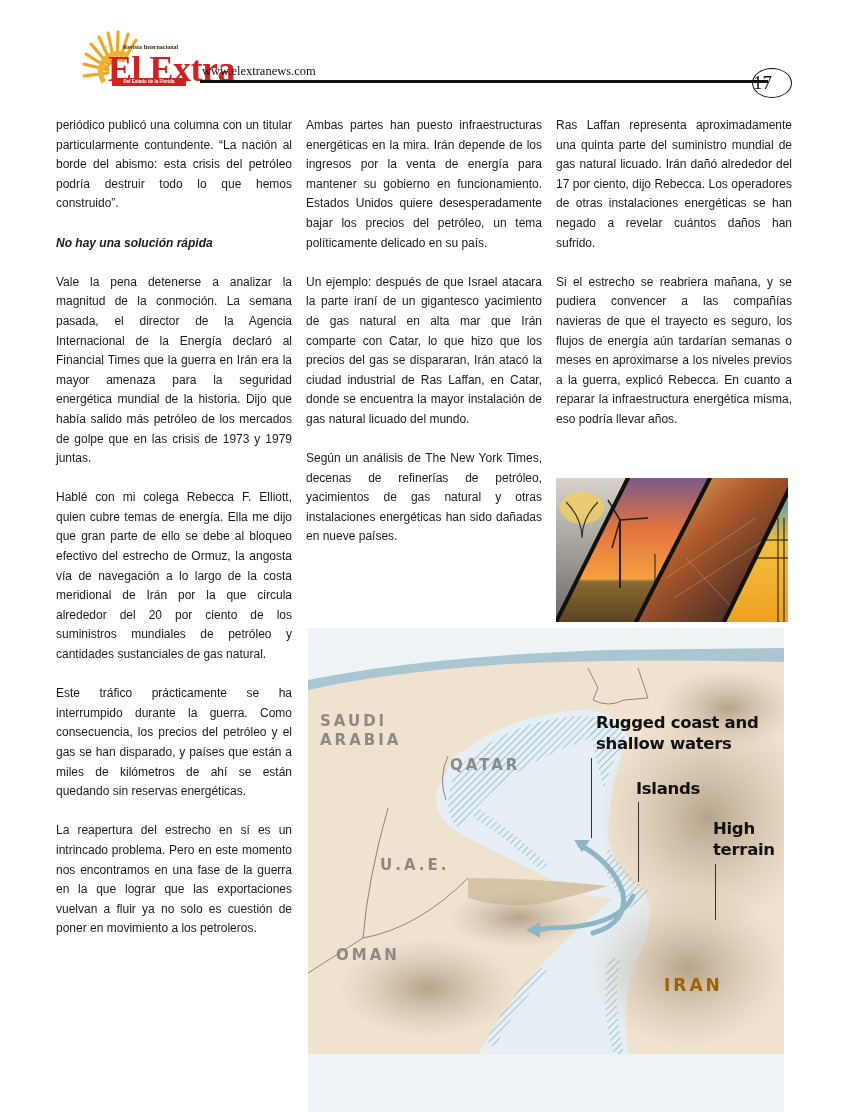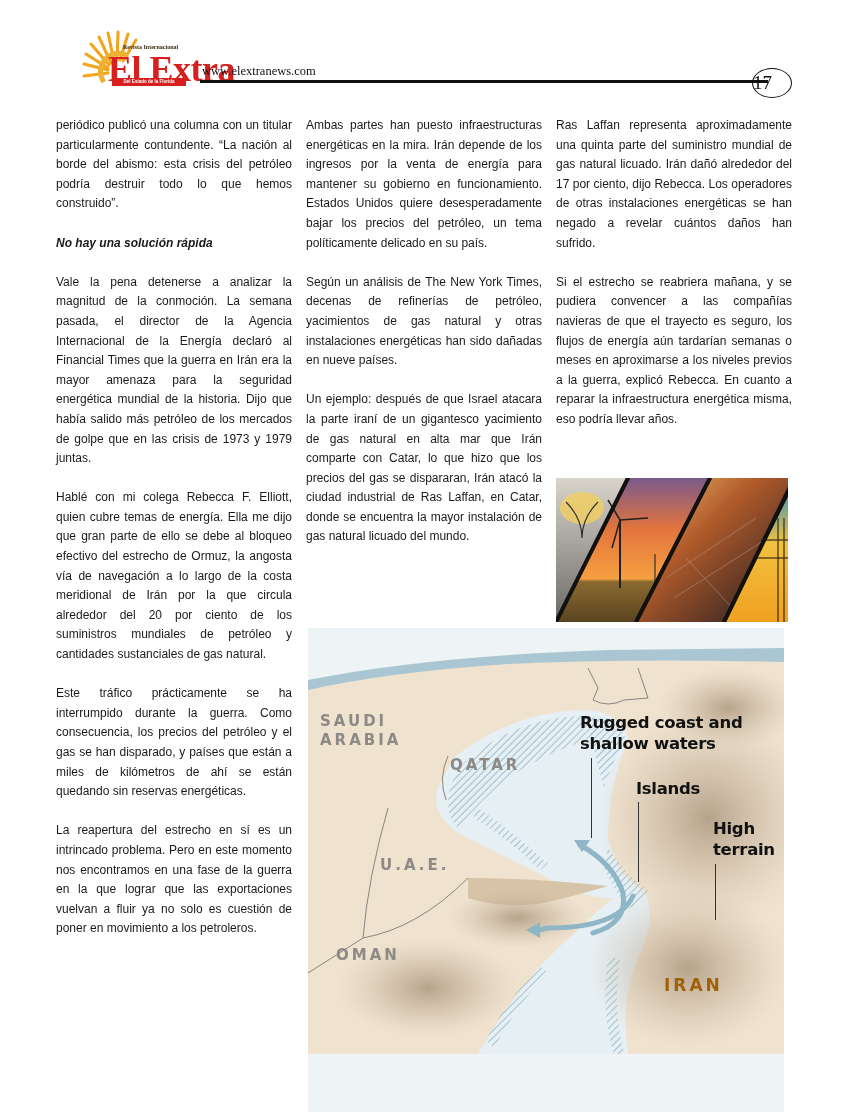--- a/index.html
+++ b/index.html
@@ -59,22 +59,22 @@
   <p>periódico publicó una columna con un titular particularmente contundente. “La nación al borde del abismo: esta crisis del petróleo podría destruir todo lo que hemos construido”.</p>
   <p class="subhead">No hay una solución rápida</p>
   <p>Vale la pena detenerse a analizar la magnitud de la conmoción. La semana pasada, el director de la Agencia Internacional de la Energía declaró al Financial Times que la guerra en Irán era la mayor amenaza para la seguridad energética mundial de la historia. Dijo que había salido más petróleo de los mercados de golpe que en las crisis de 1973 y 1979 juntas.</p>
   <p>Hablé con mi colega Rebecca F. Elliott, quien cubre temas de energía. Ella me dijo que gran parte de ello se debe al bloqueo efectivo del estrecho de Ormuz, la angosta vía de navegación a lo largo de la costa meridional de Irán por la que circula alrededor del 20 por ciento de los suministros mundiales de petróleo y cantidades sustanciales de gas natural.</p>
   <p>Este tráfico prácticamente se ha interrumpido durante la guerra. Como consecuencia, los precios del petróleo y el gas se han disparado, y países que están a miles de kilómetros de ahí se están quedando sin reservas energéticas.</p>
   <p>La reapertura del estrecho en sí es un intrincado problema. Pero en este momento nos encontramos en una fase de la guerra en la que lograr que las exportaciones vuelvan a fluir ya no solo es cuestión de poner en movimiento a los petroleros.</p>
 </div>
 
 <div class="col col2">
   <p>Ambas partes han puesto infraestructuras energéticas en la mira. Irán depende de los ingresos por la venta de energía para mantener su gobierno en funcionamiento. Estados Unidos quiere desesperadamente bajar los precios del petróleo, un tema políticamente delicado en su país.</p>
+  <p>Un ejemplo: después de que Israel atacara la parte iraní de un gigantesco yacimiento de gas natural en alta mar que Irán comparte con Catar, lo que hizo que los precios del gas se dispararan, Irán atacó la ciudad industrial de Ras Laffan, en Catar, donde se encuentra la mayor instalación de gas natural licuado del mundo.</p>
   <p>Según un análisis de The New York Times, decenas de refinerías de petróleo, yacimientos de gas natural y otras instalaciones energéticas han sido dañadas en nueve países.</p>
-  <p>Un ejemplo: después de que Israel atacara la parte iraní de un gigantesco yacimiento de gas natural en alta mar que Irán comparte con Catar, lo que hizo que los precios del gas se dispararan, Irán atacó la ciudad industrial de Ras Laffan, en Catar, donde se encuentra la mayor instalación de gas natural licuado del mundo.</p>
 </div>
 
 <div class="col col3">
   <p>Ras Laffan representa aproximadamente una quinta parte del suministro mundial de gas natural licuado. Irán dañó alrededor del 17 por ciento, dijo Rebecca. Los operadores de otras instalaciones energéticas se han negado a revelar cuántos daños han sufrido.</p>
   <p>Si el estrecho se reabriera mañana, y se pudiera convencer a las compañías navieras de que el trayecto es seguro, los flujos de energía aún tardarían semanas o meses en aproximarse a los niveles previos a la guerra, explicó Rebecca. En cuanto a reparar la infraestructura energética misma, eso podría llevar años.</p>
 </div>
 
 <div class="energy-photo">
   <svg width="232" height="144" viewBox="0 0 232 144">
     <defs>
@@ -191,21 +191,21 @@
 
   <div class="map-label" style="left:12px;top:84px;">
     <div>SAUDI</div>
     <div>ARABIA</div>
   </div>
   <div class="map-label" style="left:142px;top:128px;">QATAR</div>
   <div class="map-label" style="left:72px;top:228px;">U.A.E.</div>
   <div class="map-label" style="left:28px;top:318px;">OMAN</div>
   <div class="map-label" style="left:356px;top:348px;font-size:17px;color:#a16207;">IRAN</div>
 
-  <div class="map-annot" style="left:272px;top:84px;">
+  <div class="map-annot" style="left:288px;top:84px;">
     <div>Rugged coast and</div>
     <div>shallow waters</div>
   </div>
   <div class="leader" style="left:283px;top:130px;height:80px;"></div>
 
   <div class="map-annot" style="left:328px;top:150px;">
     <div>Islands</div>
   </div>
   <div class="leader" style="left:330px;top:174px;height:80px;"></div>
 

